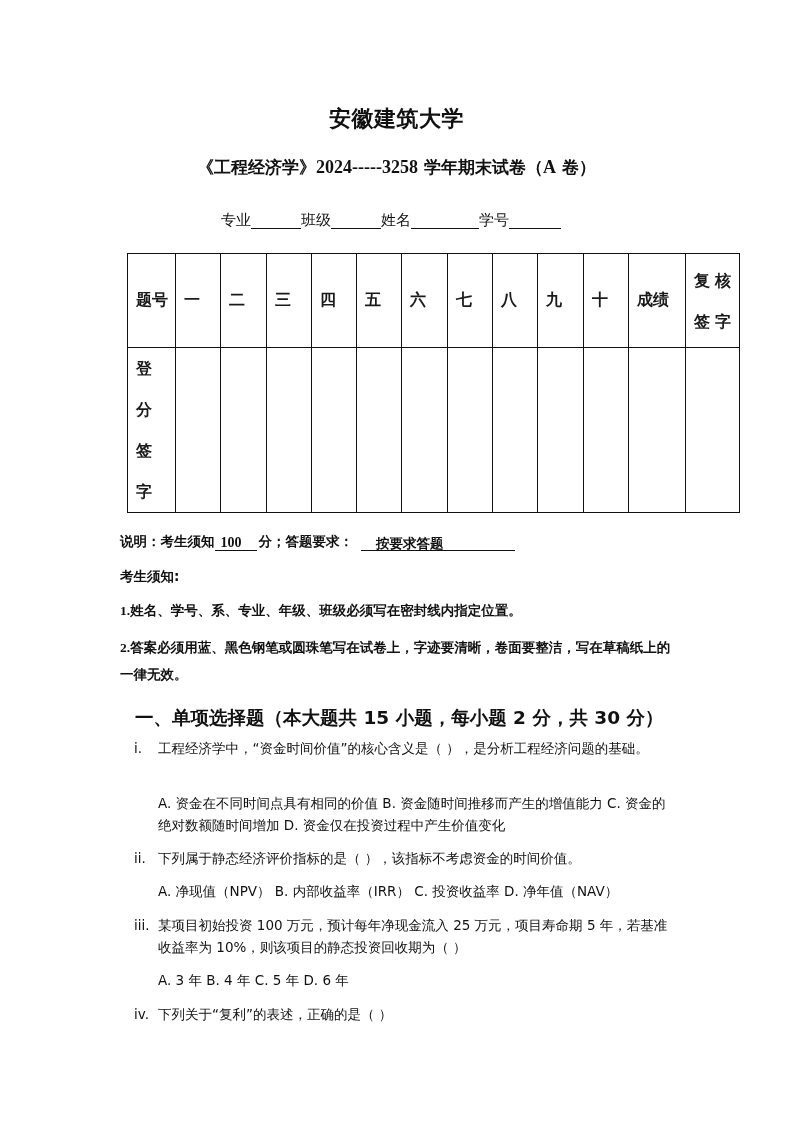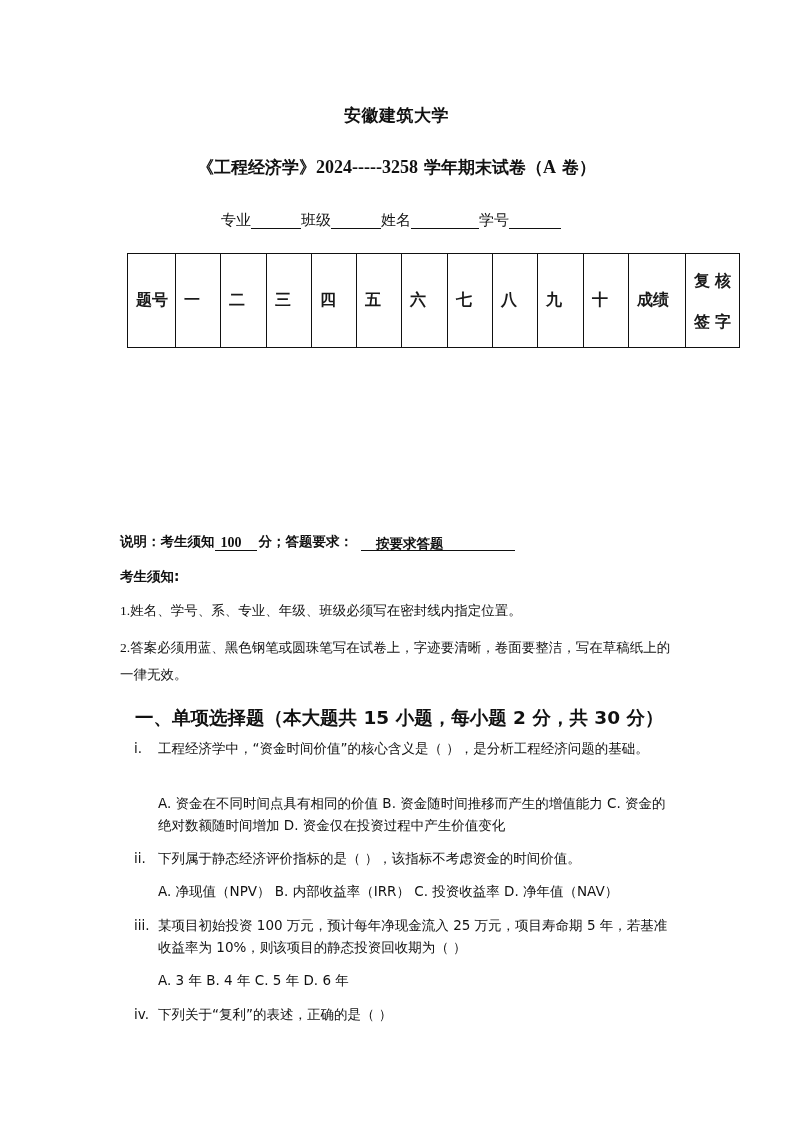--- a/index.html
+++ b/index.html
@@ -13,21 +13,21 @@
       position: relative;
       overflow: hidden;
       color: #111111;
       font-family: "DejaVu Sans", "Liberation Sans", sans-serif;
     }
     .abs { position: absolute; }
 
     .uni-title {
       left: 0; width: 793px; top: 104px;
       text-align: center;
-      font-size: 17px;
+      font-size: 22px;
       font-weight: bold;
       letter-spacing: 0.5px;
     }
     .exam-title {
       left: 0; width: 793px; top: 156px;
       text-align: center;
       font-size: 17px;
       font-weight: bold;
     }
     .exam-title .num { font-family: "Liberation Serif", "DejaVu Serif", serif; font-size: 18px; }
@@ -87,21 +87,21 @@
 
     .notice-title {
       left: 120px; top: 568px;
       font-size: 13.5px;
       font-weight: bold;
     }
     .notice-item {
       left: 120px;
       width: 560px;
       font-size: 13.5px;
-      font-weight: normal;
+      font-weight: bold;
       line-height: 26px;
     }
     .notice-item .n { font-family: "Liberation Serif", "DejaVu Serif", serif; }
 
     .section-title {
       left: 135px; top: 705px;
       font-size: 18.5px;
       font-weight: bold;
       white-space: nowrap;
     }
@@ -173,20 +173,38 @@
     <td>七</td>
     <td>八</td>
     <td>九</td>
     <td>十</td>
     <td>成绩</td>
     <td class="two-line hdr-cell">
       <span>复核</span>
       <span>签字</span>
     </td>
   </tr>
+  <tr class="r3">
+    <td class="two-line hdr-cell">
+      <span>登分</span>
+      <span>签字</span>
+    </td>
+    <td></td>
+    <td></td>
+    <td></td>
+    <td></td>
+    <td></td>
+    <td></td>
+    <td></td>
+    <td></td>
+    <td></td>
+    <td></td>
+    <td></td>
+    <td></td>
+  </tr>
 </tbody>
   </table>
 
 <div class="abs desc-line">
   <span>说明：考生须知</span>
   <span class="fill score-val">100</span>
   <span style="margin-left:2px">分；答题要求：</span>
   <span class="fill req-val" style="margin-left:8px">按要求答题</span>
 </div>
 

